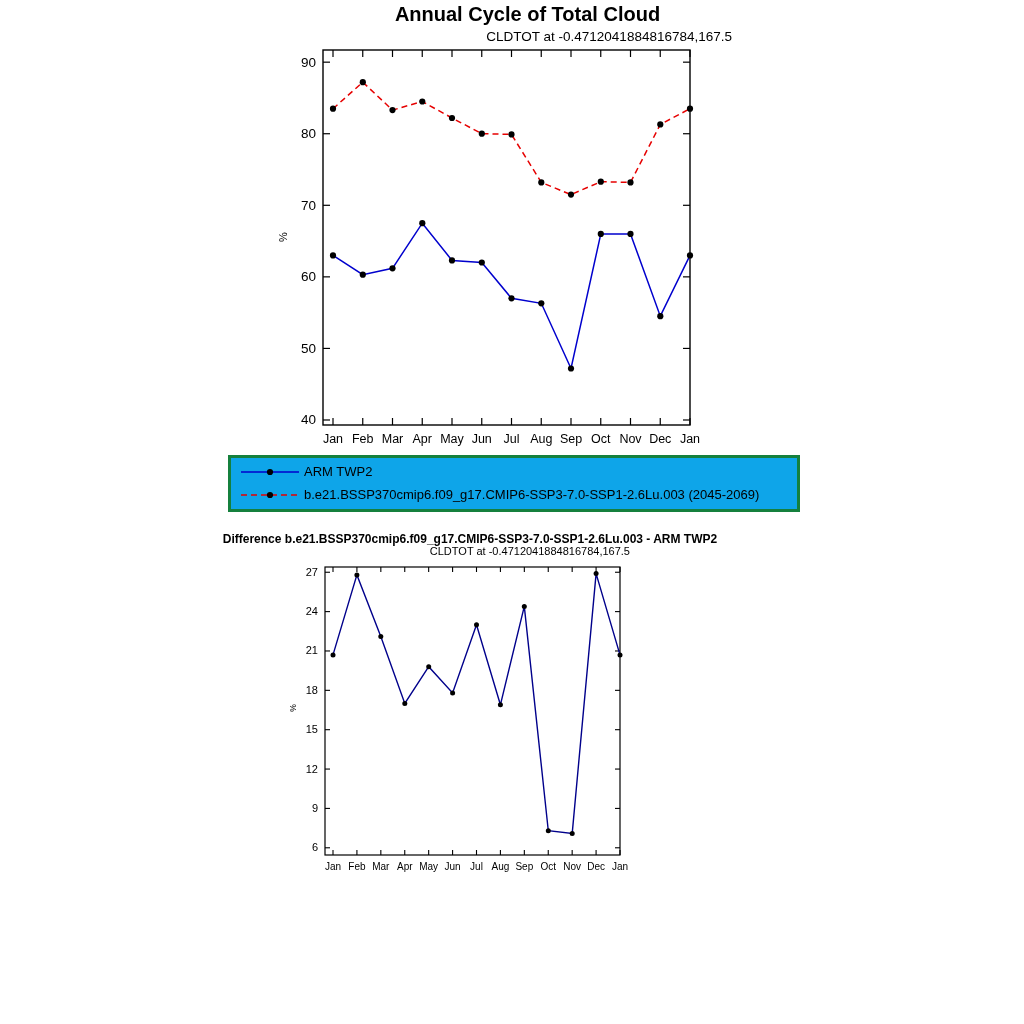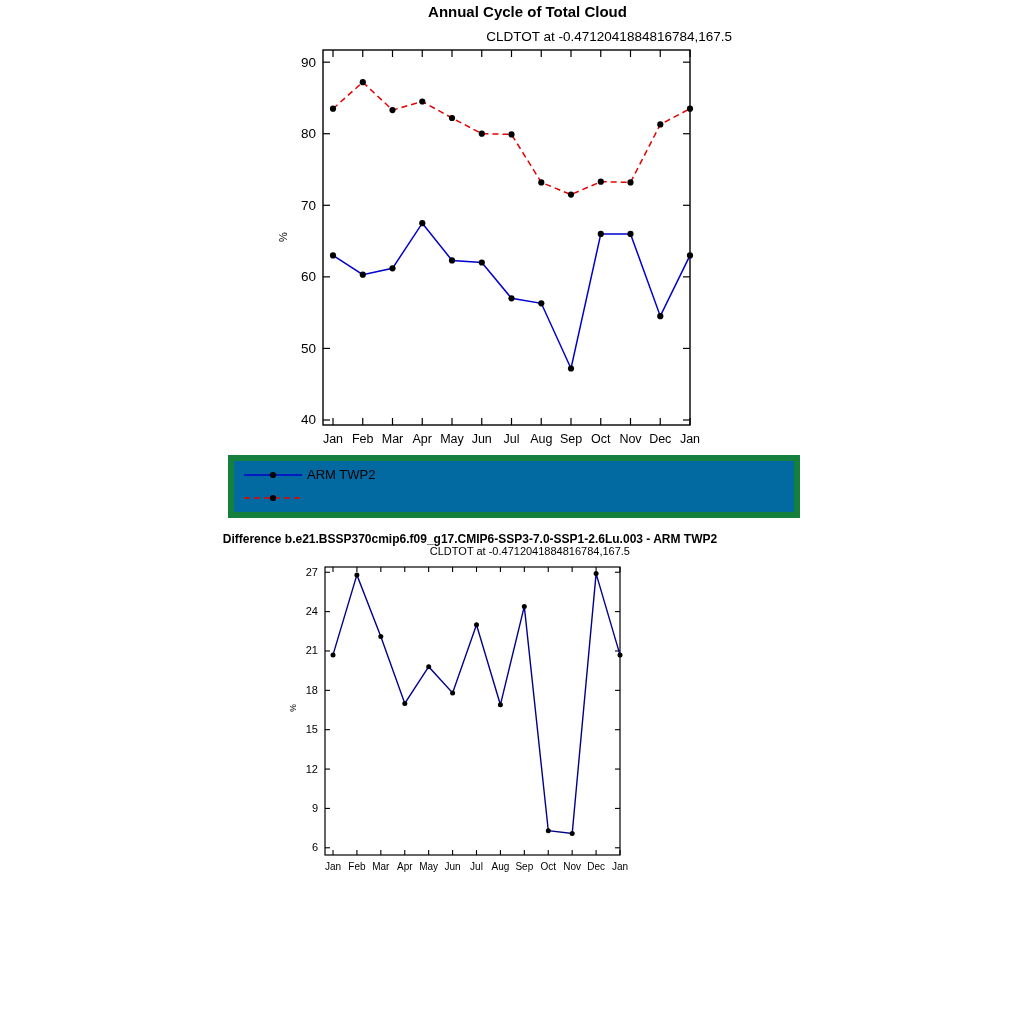--- a/index.html
+++ b/index.html
@@ -3,24 +3,24 @@
 <meta charset="utf-8">
 <style>
   html,body{margin:0;padding:0;}
   body{
     width:1024px;height:1024px;background:#ffffff;position:relative;overflow:hidden;
     font-family:"Liberation Sans","DejaVu Sans",sans-serif;color:#000;
   }
   .abs{position:absolute;}
   .title{font-weight:bold;text-align:center;}
   .subtitle{text-align:right;}
-  #top-title{left:280px;top:3px;width:495px;font-size:15px;}
+  #top-title{left:280px;top:3px;width:495px;font-size:20px;}
   #top-subtitle{left:280px;top:29px;width:452px;font-size:13.5px;}
   #top-canvas{left:270px;top:35px;}
-  #legend{left:228px;top:455px;width:572px;border:6px solid #15803d;background:#0369a1;padding:2px 8px 3px 0;box-sizing:border-box;}
+  #legend{left:228px;top:455px;width:572px;border:3px solid #15803d;background:#0ea5e9;padding:2px 8px 3px 0;box-sizing:border-box;}
   .legend-row{display:flex;align-items:center;height:23px;}
   .legend-row svg{margin:0 3px 0 8px;flex:0 0 auto;}
   .legend-label{font-size:13px;white-space:nowrap;}
   #bottom-title{left:180px;top:532px;width:580px;font-size:12px;}
   #bottom-subtitle{left:280px;top:545px;width:350px;font-size:11px;}
   #bottom-canvas{left:280px;top:555px;}
   svg text{fill:#000;font-family:"Liberation Sans","DejaVu Sans",sans-serif;}
 </style>
 </head>
 <body>
@@ -123,20 +123,21 @@
         <line x1="2" y1="7" x2="60" y2="7" stroke="#0000cd" stroke-width="1.5"></line>
         <circle cx="31" cy="7" r="3.1" fill="#000"></circle>
       </svg>
     <span class="legend-label">ARM TWP2</span>
   </div>
   <div class="legend-row">
     <svg width="62" height="14" class="legend-sample">
         <line x1="2" y1="7" x2="60" y2="7" stroke="#e60000" stroke-width="1.5" stroke-dasharray="6,4"></line>
         <circle cx="31" cy="7" r="3.1" fill="#000"></circle>
       </svg>
+    <span class="legend-label">b.e21.BSSP370cmip6.f09_g17.CMIP6-SSP3-7.0-SSP1-2.6Lu.003 (2045-2069)</span>
   </div>
 </div>
 
 <div class="abs title" id="bottom-title">Difference b.e21.BSSP370cmip6.f09_g17.CMIP6-SSP3-7.0-SSP1-2.6Lu.003 - ARM TWP2</div>
 <div class="abs subtitle" id="bottom-subtitle">CLDTOT at -0.4712041884816784,167.5</div>
 <svg class="abs" id="bottom-canvas" width="400" height="330">
     <rect x="45" y="12" width="295" height="288" fill="none" stroke="#000" stroke-width="1.2"></rect>
     <line x1="45" y1="292.7835990888383" x2="50" y2="292.7835990888383" stroke="#000" stroke-width="1.1"></line>
     <line x1="340" y1="292.7835990888383" x2="335" y2="292.7835990888383" stroke="#000" stroke-width="1.1"></line>
     <text x="38" y="296.2835990888383" text-anchor="end" font-size="11">6</text>

